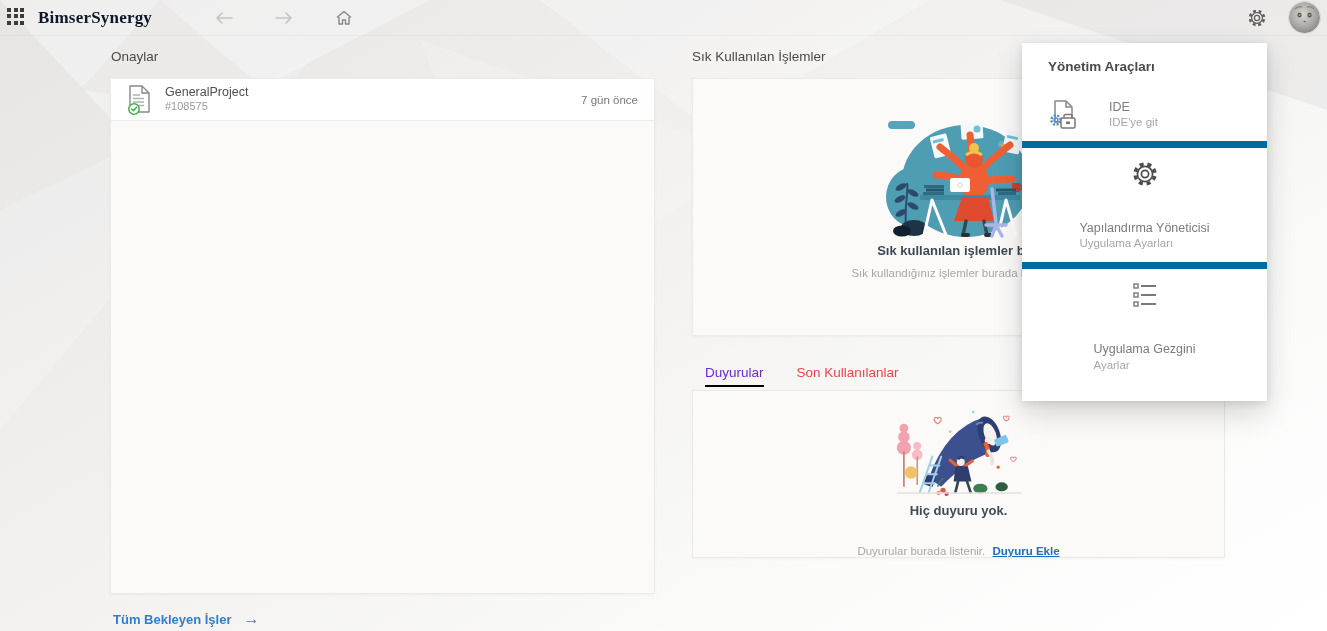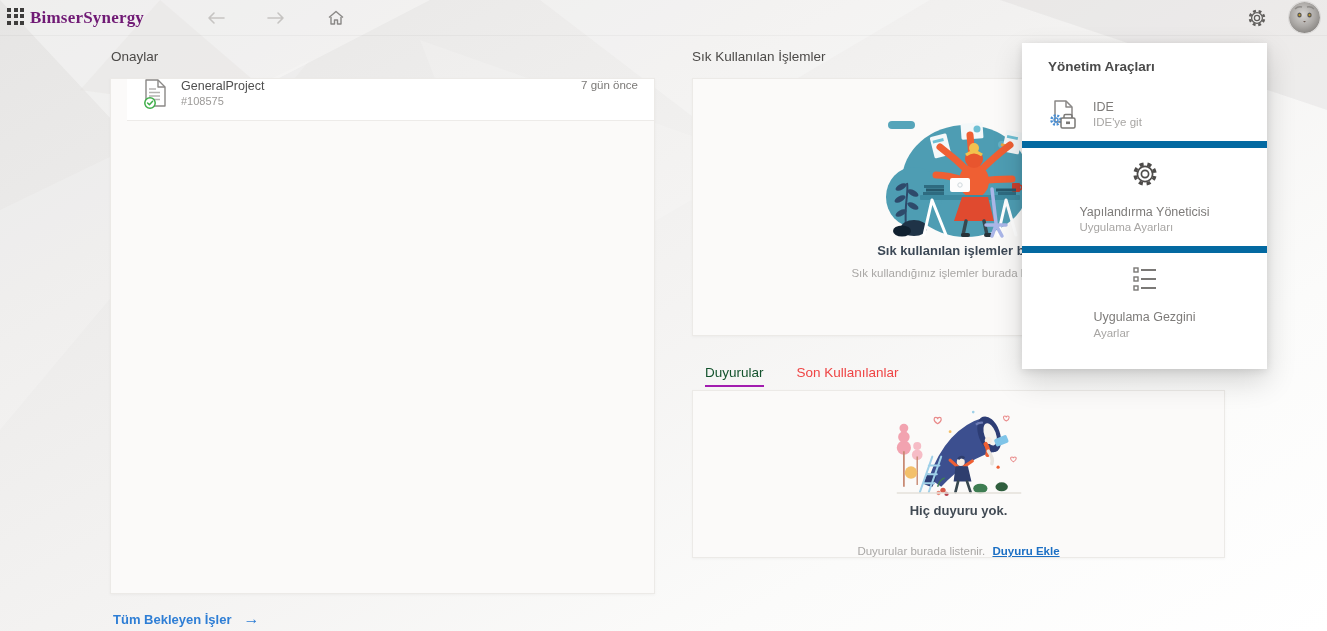--- a/index.html
+++ b/index.html
@@ -8,61 +8,61 @@
     font-family:"Liberation Sans", sans-serif;
     background:linear-gradient(150deg,#e6e5e4 0%,#edecEB 25%,#f4f3f2 50%,#fbfbfa 75%,#ffffff 100%);
     position:relative; overflow:hidden; color:#4c4a48;
   }
   #facets { position:absolute; inset:0; pointer-events:none; }
 
   
   .topbar { position:absolute; top:0; left:0; right:0; height:36px; display:flex; align-items:center; z-index:10; border-bottom:1px solid rgba(0,0,0,0.03); }
   .waffle { width:20px; height:20px; margin-left:7px; display:grid; grid-template-columns:repeat(3,4px); grid-template-rows:repeat(3,4px); gap:2.5px; cursor:pointer; }
   .waffle span { background:#3d3c3b; width:4px; height:4px; }
-  .logo { font-family:"Liberation Serif", serif; font-weight:bold; font-size:17px; color:#701a75; margin-left:3px; letter-spacing:0.2px; cursor:pointer; }
+  .logo { font-family:"Liberation Serif", serif; font-weight:bold; font-size:17px; color:#0f172a; margin-left:11px; letter-spacing:0.2px; cursor:pointer; }
   .nav-group { display:flex; align-items:center; gap:36px; margin-left:60px; }
   .nav-btn { width:24px; height:24px; display:flex; align-items:center; justify-content:center; cursor:pointer; }
   .topbar-right { margin-left:auto; display:flex; align-items:center; gap:20px; margin-right:7px; }
   .avatar { width:31px; height:31px; border-radius:50%; overflow:hidden; cursor:pointer; box-shadow:0 0 0 1px rgba(0,0,0,0.08); }
 
   
   .card { position:absolute; background:#fbfaf9; border:1px solid #eceae7; box-shadow:0 1px 3px rgba(0,0,0,0.04); }
   .section-title { position:absolute; font-size:13.5px; color:#4c4a48; }
 
   
   .approvals-card { left:110px; top:78px; width:545px; height:516px; }
-  .approval-row { height:42px; background:#fff; border-bottom:1px solid #edebe9; display:flex; padding:0 16px; cursor:pointer;margin-left:16px; }
+  .approval-row { height:42px; background:#fff; border-bottom:1px solid #edebe9; display:flex; align-items:center; padding:0 16px; cursor:pointer; }
   .approval-texts { display:flex; flex-direction:column; margin-left:13px; line-height:1.25; }
   .approval-name { font-size:12.5px; color:#4f4f4f; }
   .approval-number { font-size:11px; color:#9b9997; }
   .approval-time { margin-left:auto; font-size:11.5px; color:#7b7977; }
   .approvals-footer { position:absolute; left:113px; top:611px; display:flex; align-items:center; gap:12px; color:#2e7ed5; font-weight:bold; font-size:13px; cursor:pointer; }
   .approvals-footer .arrow { font-size:16px; font-weight:normal; line-height:1; }
 
   
   .fav-card { left:692px; top:78px; width:533px; height:258px; display:flex; flex-direction:column; align-items:center; }
   .fav-illu { margin-top:10px; }
   .empty-title { font-size:13px; font-weight:bold; color:#3c4856; margin-top:4px; }
   .empty-sub { font-size:11.5px; color:#a9a7a5; margin-top:9px; }
 
   
   .tabs { position:absolute; left:705px; top:365px; display:flex; gap:33px; font-size:13.5px; }
   .tab { cursor:pointer; padding-bottom:5px; color:#ef4444; }
-  .tab.active { color:#14532d; border-bottom:2px solid #a21caf; }
+  .tab.active { color:#6d28d9; border-bottom:2px solid #000000; }
   .ann-card { left:692px; top:390px; width:533px; height:168px; display:flex; flex-direction:column; align-items:center; }
   .ann-illu { margin-top:14px; }
   .ann-title { font-size:13px; font-weight:bold; color:#414a54; margin-top:2px; }
   .ann-sub { font-size:11.5px; color:#a9a7a5; margin-top:27px; }
   .ann-sub a { color:#1b6fc4; font-weight:bold; text-decoration:underline; cursor:pointer; margin-left:4px; }
 
   
   .admin-menu { position:absolute; left:1022px; top:43px; width:245px; background:#fff; z-index:50;
     box-shadow:0 12px 28px rgba(0,0,0,0.16), 0 2px 8px rgba(0,0,0,0.10); padding-bottom:17px; }
   .admin-title { padding:16px 26px 14px; font-size:13.5px; font-weight:600; color:#4a4a4a; }
-  .admin-item { display:flex; align-items:center; gap:15px; padding:11px 26px; cursor:pointer; min-height:50px; }
+  .admin-item { display:flex; align-items:center; gap:31px; padding:11px 26px; cursor:pointer; min-height:50px; }
   .admin-item + .admin-item { border-top:7px solid #0369a1;flex-direction:column; }
   .admin-icon { width:30px; height:30px; display:flex; align-items:center; justify-content:center; flex:0 0 30px; }
   .admin-texts { display:flex; flex-direction:column; line-height:1.3; }
   .admin-label { font-size:12.5px; color:#7d7b79; }
   .admin-sublabel { font-size:11.5px; color:#a8a6a4; }
 </style>
 </head>
 <body>
 
 <svg id="facets" width="1327" height="631">

